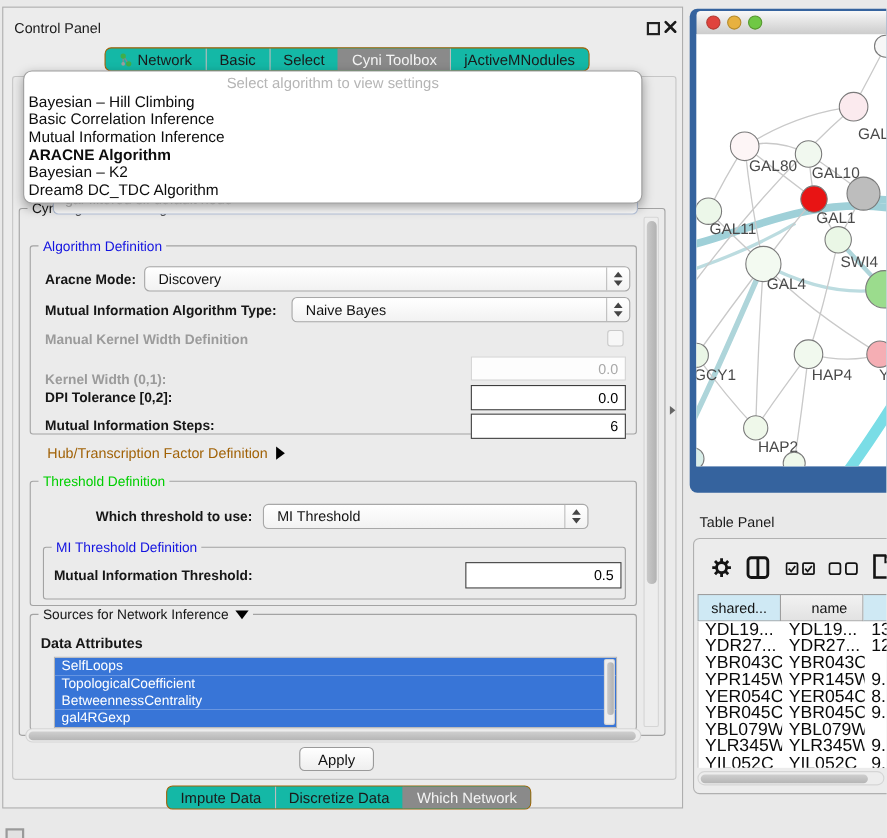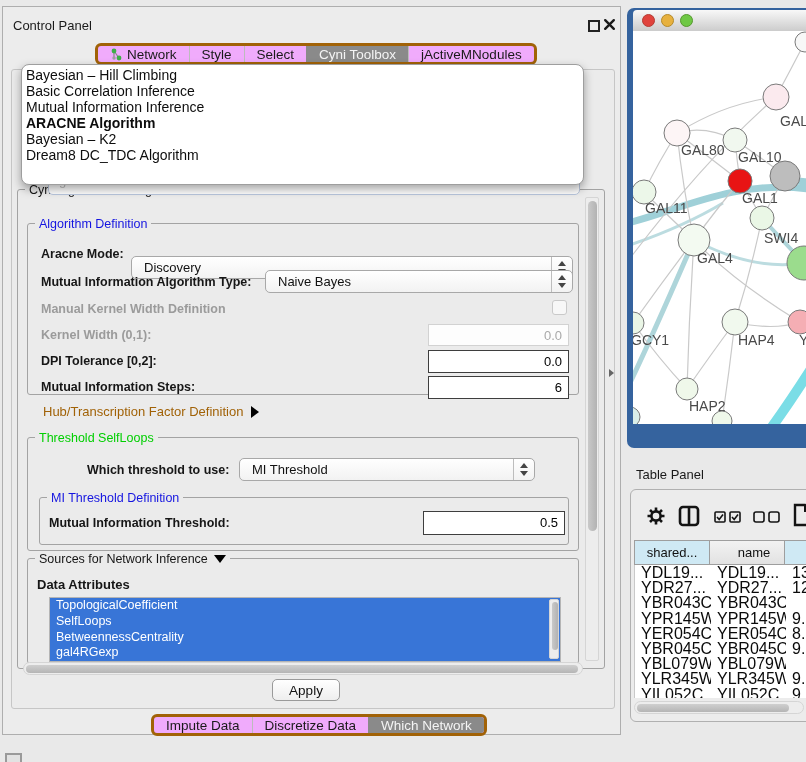--- a/index.html
+++ b/index.html
@@ -9,21 +9,21 @@
   .abs{position:absolute;}
 
   
   .cpanel{left:2px;top:6px;width:617px;height:727px;background:#ececec;border:1px solid #aeaeae;}
   .cp-title{left:10px;top:11px;font-size:13px;color:#1a1a1a;}
   .float-ico{left:585px;top:13px;width:8px;height:8px;border:2px solid #222;background:transparent;}
   .close-ico{left:600px;top:11px;width:13px;height:13px;}
   .subpanel{left:8px;top:62px;width:602px;height:638px;background:#ebebeb;border:1px solid #c6c6c6;border-radius:3px;}
 
   
-  .seg{display:inline-flex;border:3px solid #a16207;border-radius:6px;background:#f0abfc;overflow:hidden;height:22px;box-sizing:border-box;}
+  .seg{display:inline-flex;border:1px solid #a16207;border-radius:6px;background:#14b8a6;overflow:hidden;height:22px;box-sizing:border-box;}
   .seg .tabseg{display:flex;align-items:center;gap:4px;padding:0 12px;font-size:13.5px;color:#1a1a1a;white-space:nowrap;}
   .seg .tabseg:not(:first-child){border-left:1px solid #bcbcbc;}
   .seg .tabseg.sel{background:#8a8a8a;color:#f4f4f4;border-left-color:#8a8a8a;}
   .toptabs{left:92px;top:36px;}
   .bottabs{left:148px;top:707px;}
 
   
   .popup{left:18px;top:57px;width:563px;height:121px;background:#fff;border:1px solid #9e9e9e;border-radius:8px;
          box-shadow:0 4px 10px rgba(0,0,0,.35);z-index:30;padding-top:2px;box-sizing:border-box;}
   .dd-prompt{text-align:center;font-size:13.5px;color:#b5b5b5;height:17px;line-height:17px;}
@@ -103,40 +103,41 @@
           <svg width="13" height="13" viewBox="0 0 13 13">
             <line x1="4" y1="3" x2="9" y2="10" stroke="#888" stroke-width="1.2"></line>
             <line x1="4" y1="3" x2="4" y2="10" stroke="#888" stroke-width="1.2"></line>
             <circle cx="4" cy="3" r="2.4" fill="#3fae49"></circle>
             <circle cx="9" cy="10" r="2.4" fill="#3fae49"></circle>
             <circle cx="4" cy="10" r="1.7" fill="#9e9e9e"></circle>
           </svg>
           <span>Network</span>
         </span>
         <span class="tabseg">
-          <span>Style</span>
+          <span>Basic</span>
         </span>
         <span class="tabseg">
           <span>Select</span>
         </span>
         <span class="tabseg sel">
           <span>Cyni Toolbox</span>
         </span>
         <span class="tabseg">
           <span>jActiveMNodules</span>
         </span>
       </div>
 
     <div class="abs subpanel"></div>
 
     <div class="abs ghost-combo">
       <span>gal-filtered sif default node</span>
     </div>
 
     <div class="abs popup">
+      <div class="dd-prompt">Select algorithm to view settings</div>
       <div id="dd-items">
           <div class="dd-item">Bayesian – Hill Climbing</div>
           <div class="dd-item">Basic Correlation Inference</div>
           <div class="dd-item">Mutual Information Inference</div>
           <div class="dd-item bold">ARACNE Algorithm</div>
           <div class="dd-item">Bayesian – K2</div>
           <div class="dd-item">Dream8 DC_TDC Algorithm</div>
         </div>
     </div>
 
@@ -144,55 +145,55 @@
     <span class="grp-title t-black" style="left:22px;top:176px;">Cyni Algorithm Settings</span>
 
     <div class="abs sbar-v" style="left:582px;top:190px;width:14px;height:464px;">
       <div class="sthumb" style="left:2px;top:3px;width:9px;height:330px;"></div>
     </div>
 
     <div class="abs grp" style="left:24px;top:216px;width:552px;height:172px;"></div>
     <span class="grp-title t-blue" style="left:32px;top:210px;">Algorithm Definition</span>
 
     <span class="abs lbl" style="left:38px;top:240px;">Aracne Mode:</span>
-    <div class="abs combo" style="left:128px;top:249px;width:442px;height:23px;text-align:right;">
+    <div class="abs combo" style="left:128px;top:235px;width:442px;height:23px;text-align:right;">
       <span class="cv">Discovery</span>
       <span class="spin">
           <i class="up"></i>
           <i class="dn"></i>
         </span>
     </div>
 
     <span class="abs lbl" style="left:38px;top:268px;">Mutual Information Algorithm Type:</span>
     <div class="abs combo" style="left:262px;top:263px;width:308px;height:23px;">
       <span class="cv">Naive Bayes</span>
       <span class="spin">
           <i class="up"></i>
           <i class="dn"></i>
         </span>
     </div>
 
     <span class="abs lbl dis" style="left:38px;top:295px;">Manual Kernel Width Definition</span>
     <div class="abs chk" style="left:549px;top:293px;"></div>
 
-    <span class="abs lbl dis" style="left:38px;top:321px;">Kernel Width (0,1):</span>
+    <span class="abs lbl dis" style="left:38px;top:331px;">Kernel Width (0,1):</span>
     <div class="abs field dis" style="left:425px;top:317px;width:141px;height:22px;">0.0</div>
 
     <span class="abs lbl" style="left:38px;top:347px;">DPI Tolerance [0,2]:</span>
     <div class="abs field en" style="left:425px;top:343px;width:141px;height:23px;">0.0</div>
 
     <span class="abs lbl" style="left:38px;top:373px;">Mutual Information Steps:</span>
     <div class="abs field en" style="left:425px;top:369px;width:141px;height:23px;">6</div>
 
     <span class="abs expander" style="left:40px;top:397px;">
       <span>Hub/Transcription Factor Definition</span><span class="tri-r"></span>
     </span>
 
     <div class="abs grp" style="left:24px;top:430px;width:552px;height:114px;"></div>
-    <span class="grp-title t-green" style="left:32px;top:424px;">Threshold SelfLoops</span>
+    <span class="grp-title t-green" style="left:32px;top:424px;">Threshold Definition</span>
 
     <span class="abs lbl" style="left:84px;top:456px;">Which threshold to use:</span>
     <div class="abs combo" style="left:236px;top:451px;width:296px;height:23px;">
       <span class="cv">MI Threshold</span>
       <span class="spin">
           <i class="up"></i>
           <i class="dn"></i>
         </span>
     </div>
 
@@ -202,22 +203,22 @@
     <span class="abs lbl" style="left:46px;top:509px;">Mutual Information Threshold:</span>
     <div class="abs field en" style="left:420px;top:504px;width:142px;height:24px;">0.5</div>
 
     <div class="abs grp" style="left:24px;top:551px;width:552px;height:106px;"></div>
     <span class="grp-title t-black" style="left:32px;top:545px;"><span>Sources for Network Inference</span><span class="tri-d"></span></span>
 
     <span class="abs lbl" style="left:34px;top:570px;font-size:13px;">Data Attributes</span>
 
     <div class="abs attr-list">
       <div id="attr-items">
+          <div class="attr-item" style="background: rgb(56, 117, 215);">SelfLoops</div>
           <div class="attr-item" style="background: rgb(56, 117, 215);">TopologicalCoefficient</div>
-          <div class="attr-item" style="background: rgb(56, 117, 215);">SelfLoops</div>
           <div class="attr-item" style="background: rgb(56, 117, 215);">BetweennessCentrality</div>
           <div class="attr-item" style="background: rgb(56, 117, 215);">gal4RGexp</div>
         </div>
       <div class="sbar-v" style="position:absolute;right:1px;top:1px;width:10px;height:60px;">
         <div class="sthumb" style="left:1.5px;top:2px;width:6px;height:48px;"></div>
       </div>
     </div>
 
     <div class="abs sbar-h" style="left:20px;top:655px;width:560px;height:13px;">
       <div class="sthumb-h" style="left:2px;top:2px;width:552px;height:8px;"></div>

